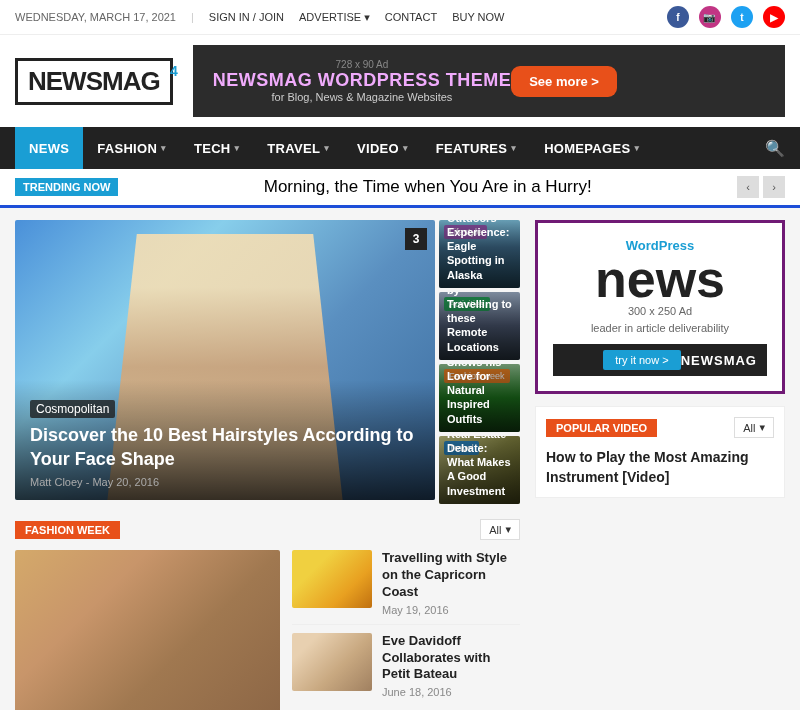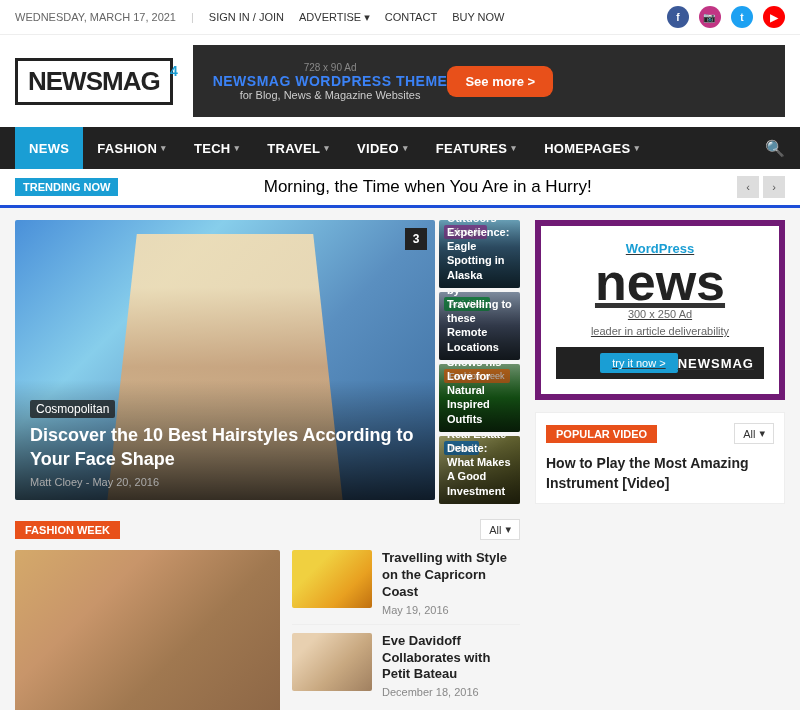--- a/index.html
+++ b/index.html
@@ -18,21 +18,21 @@
     .social-icon.yt { background: #ff0000; }
 
     
     .header { background: #fff; padding: 10px 15px; display: flex; align-items: center; gap: 20px; }
     .logo { border: 3px solid #222; padding: 5px 10px; position: relative; }
     .logo-text { font-size: 26px; font-weight: 900; color: #222; letter-spacing: -1px; }
     .logo-num { font-size: 14px; color: #1a9ed4; position: absolute; top: 2px; right: -8px; font-weight: 900; }
     .ad-banner { flex: 1; background: #2c2c2c; height: 72px; display: flex; align-items: center; justify-content: flex-start; padding: 0 20px; }
     .ad-banner-center { text-align: center; }
     .ad-banner-label { color: #888; font-size: 10px; }
-    .ad-banner-title { color: #3b82f6; font-size: 14px; font-weight: 900; letter-spacing: 0.5px; }
+    .ad-banner-title { color: #f0abfc; font-size: 18px; font-weight: 900; letter-spacing: 0.5px; }
     .ad-banner-sub { color: #ccc; font-size: 11px; }
     .see-more-btn { background: #e8501a; color: #fff; padding: 8px 18px; border: none; border-radius: 9px; cursor: pointer; font-size: 13px; font-weight: bold; white-space: nowrap; }
 
     
     .nav { background: #222; display: flex; align-items: center; padding: 0 15px; height: 42px; }
     .nav-item { color: #fff; padding: 0 14px; height: 42px; display: flex; align-items: center; font-size: 13px; font-weight: 600; cursor: pointer; text-transform: uppercase; letter-spacing: 0.3px; gap: 4px; }
     .nav-item.active { background: #1a9ed4; }
     .nav-item .arrow { font-size: 9px; color: #aaa; }
     .nav-search { margin-left: auto; color: #fff; font-size: 16px; cursor: pointer; }
 
@@ -88,21 +88,21 @@
     .fashion-list-item { display: flex; gap: 10px; align-items: flex-start; padding-bottom: 8px; border-bottom: 1px solid #eee; }
     .fashion-list-item:last-child { border-bottom: none; }
     .fashion-list-thumb { width: 80px; height: 58px; border-radius: 2px; flex-shrink: 0; }
     .thumb-1 { background: linear-gradient(135deg, #f0d040 30%, #e8a020 70%, #c07010 100%); }
     .thumb-2 { background: linear-gradient(135deg, #e8d0b0 20%, #c8a880 60%, #a08060 100%); }
     .fashion-list-text {}
     .fashion-list-title { font-size: 13px; font-weight: 700; color: #222; line-height: 1.3; margin-bottom: 3px; }
     .fashion-list-date { font-size: 11px; color: #888; }
 
     
-    .wp-ad { background: #fff; border: 6px solid #701a75; padding: 15px; text-align: center; margin-bottom: 12px; text-decoration: underline; }
+    .wp-ad { background: #fff; border: 3px solid #701a75; padding: 15px; text-align: center; margin-bottom: 12px; }
     .wp-ad-top { color: #1a9ed4; font-size: 13px; font-weight: bold; }
     .wp-ad-news { font-size: 52px; font-weight: 900; color: #222; line-height: 1; }
     .wp-ad-size { color: #666; font-size: 11px; margin-bottom: 5px; }
     .wp-ad-desc { color: #666; font-size: 11px; margin-bottom: 10px; }
     .wp-ad-footer { background: #222; display: flex; align-items: center; justify-content: flex-end; padding: 6px 10px; }
     .try-btn { background: #1a9ed4; color: #fff; padding: 4px 12px; font-size: 11px; border: none; cursor: pointer; border-radius: 2px; }
     .newsmag-label { color: #fff; font-size: 13px; font-weight: 900; letter-spacing: 1px; }
 
     .popular-section { background: #fff; border: 1px solid #eee; padding: 10px; }
     .popular-header { display: flex; align-items: center; justify-content: space-between; margin-bottom: 10px; text-align: center; }
@@ -256,21 +256,21 @@
             <div class="fashion-list-thumb thumb-1"></div>
             <div class="fashion-list-text">
               <div class="fashion-list-title">Travelling with Style on the Capricorn Coast</div>
               <div class="fashion-list-date">May 19, 2016</div>
             </div>
           </div>
           <div class="fashion-list-item">
             <div class="fashion-list-thumb thumb-2"></div>
             <div class="fashion-list-text">
               <div class="fashion-list-title">Eve Davidoff Collaborates with Petit Bateau</div>
-              <div class="fashion-list-date">December 18, 2016</div>
+              <div class="fashion-list-date">June 18, 2016</div>
             </div>
           </div>
 
         </div>
       </div>
     </div>
   </div>
 
   <div class="right-col">
 

